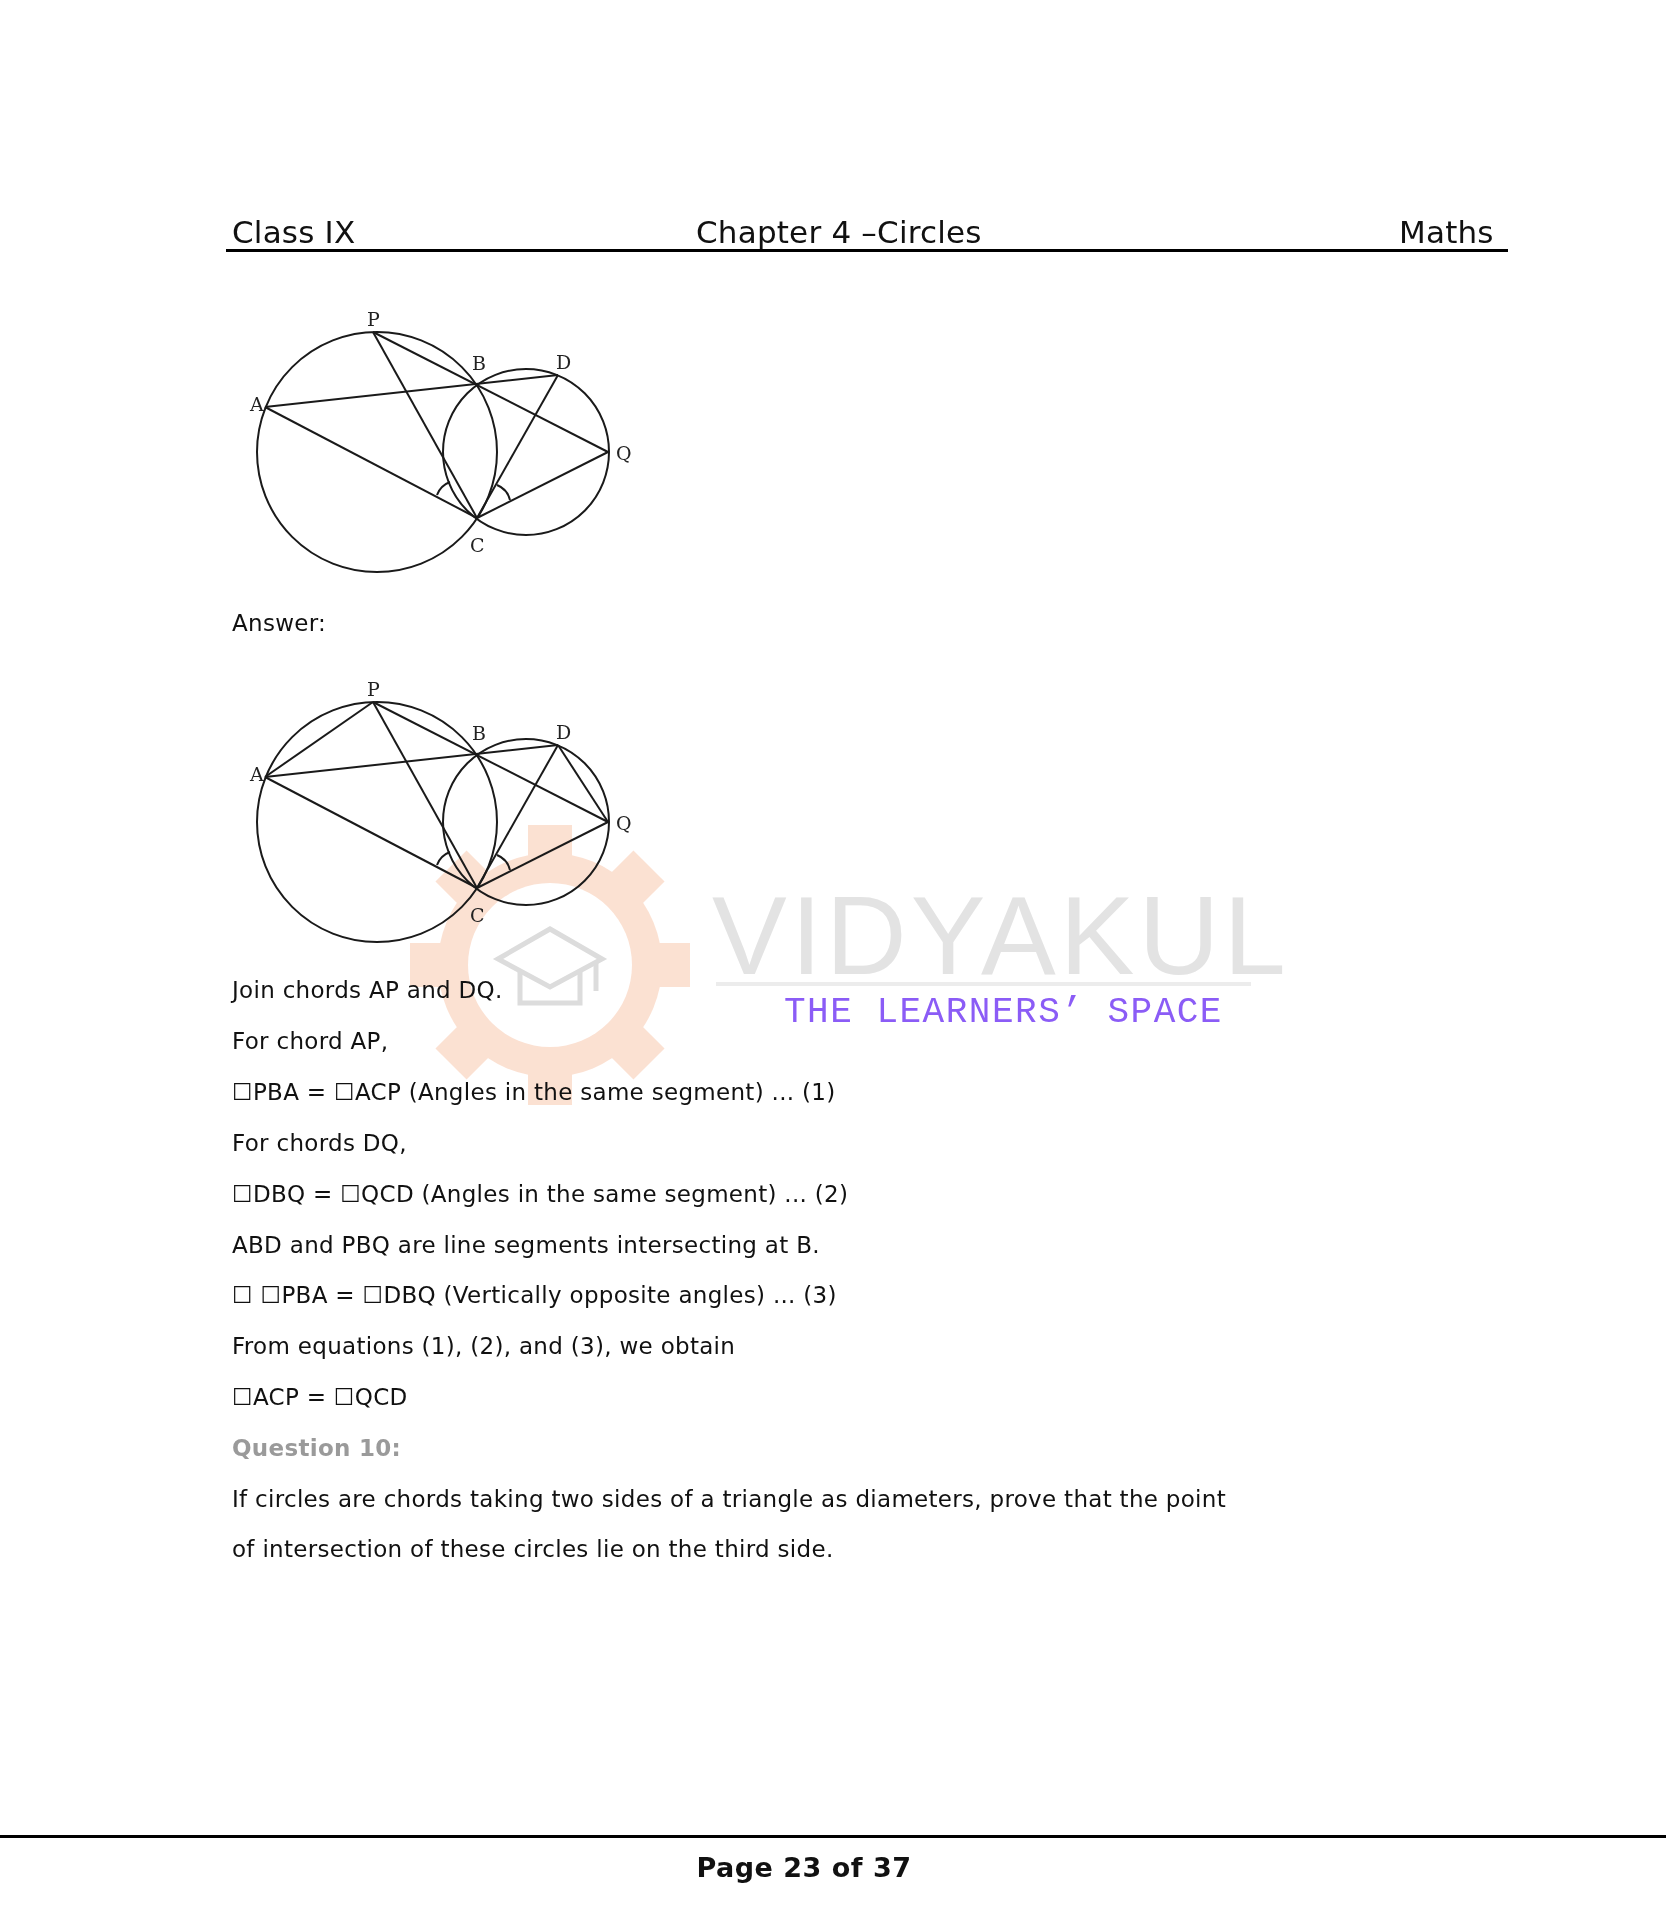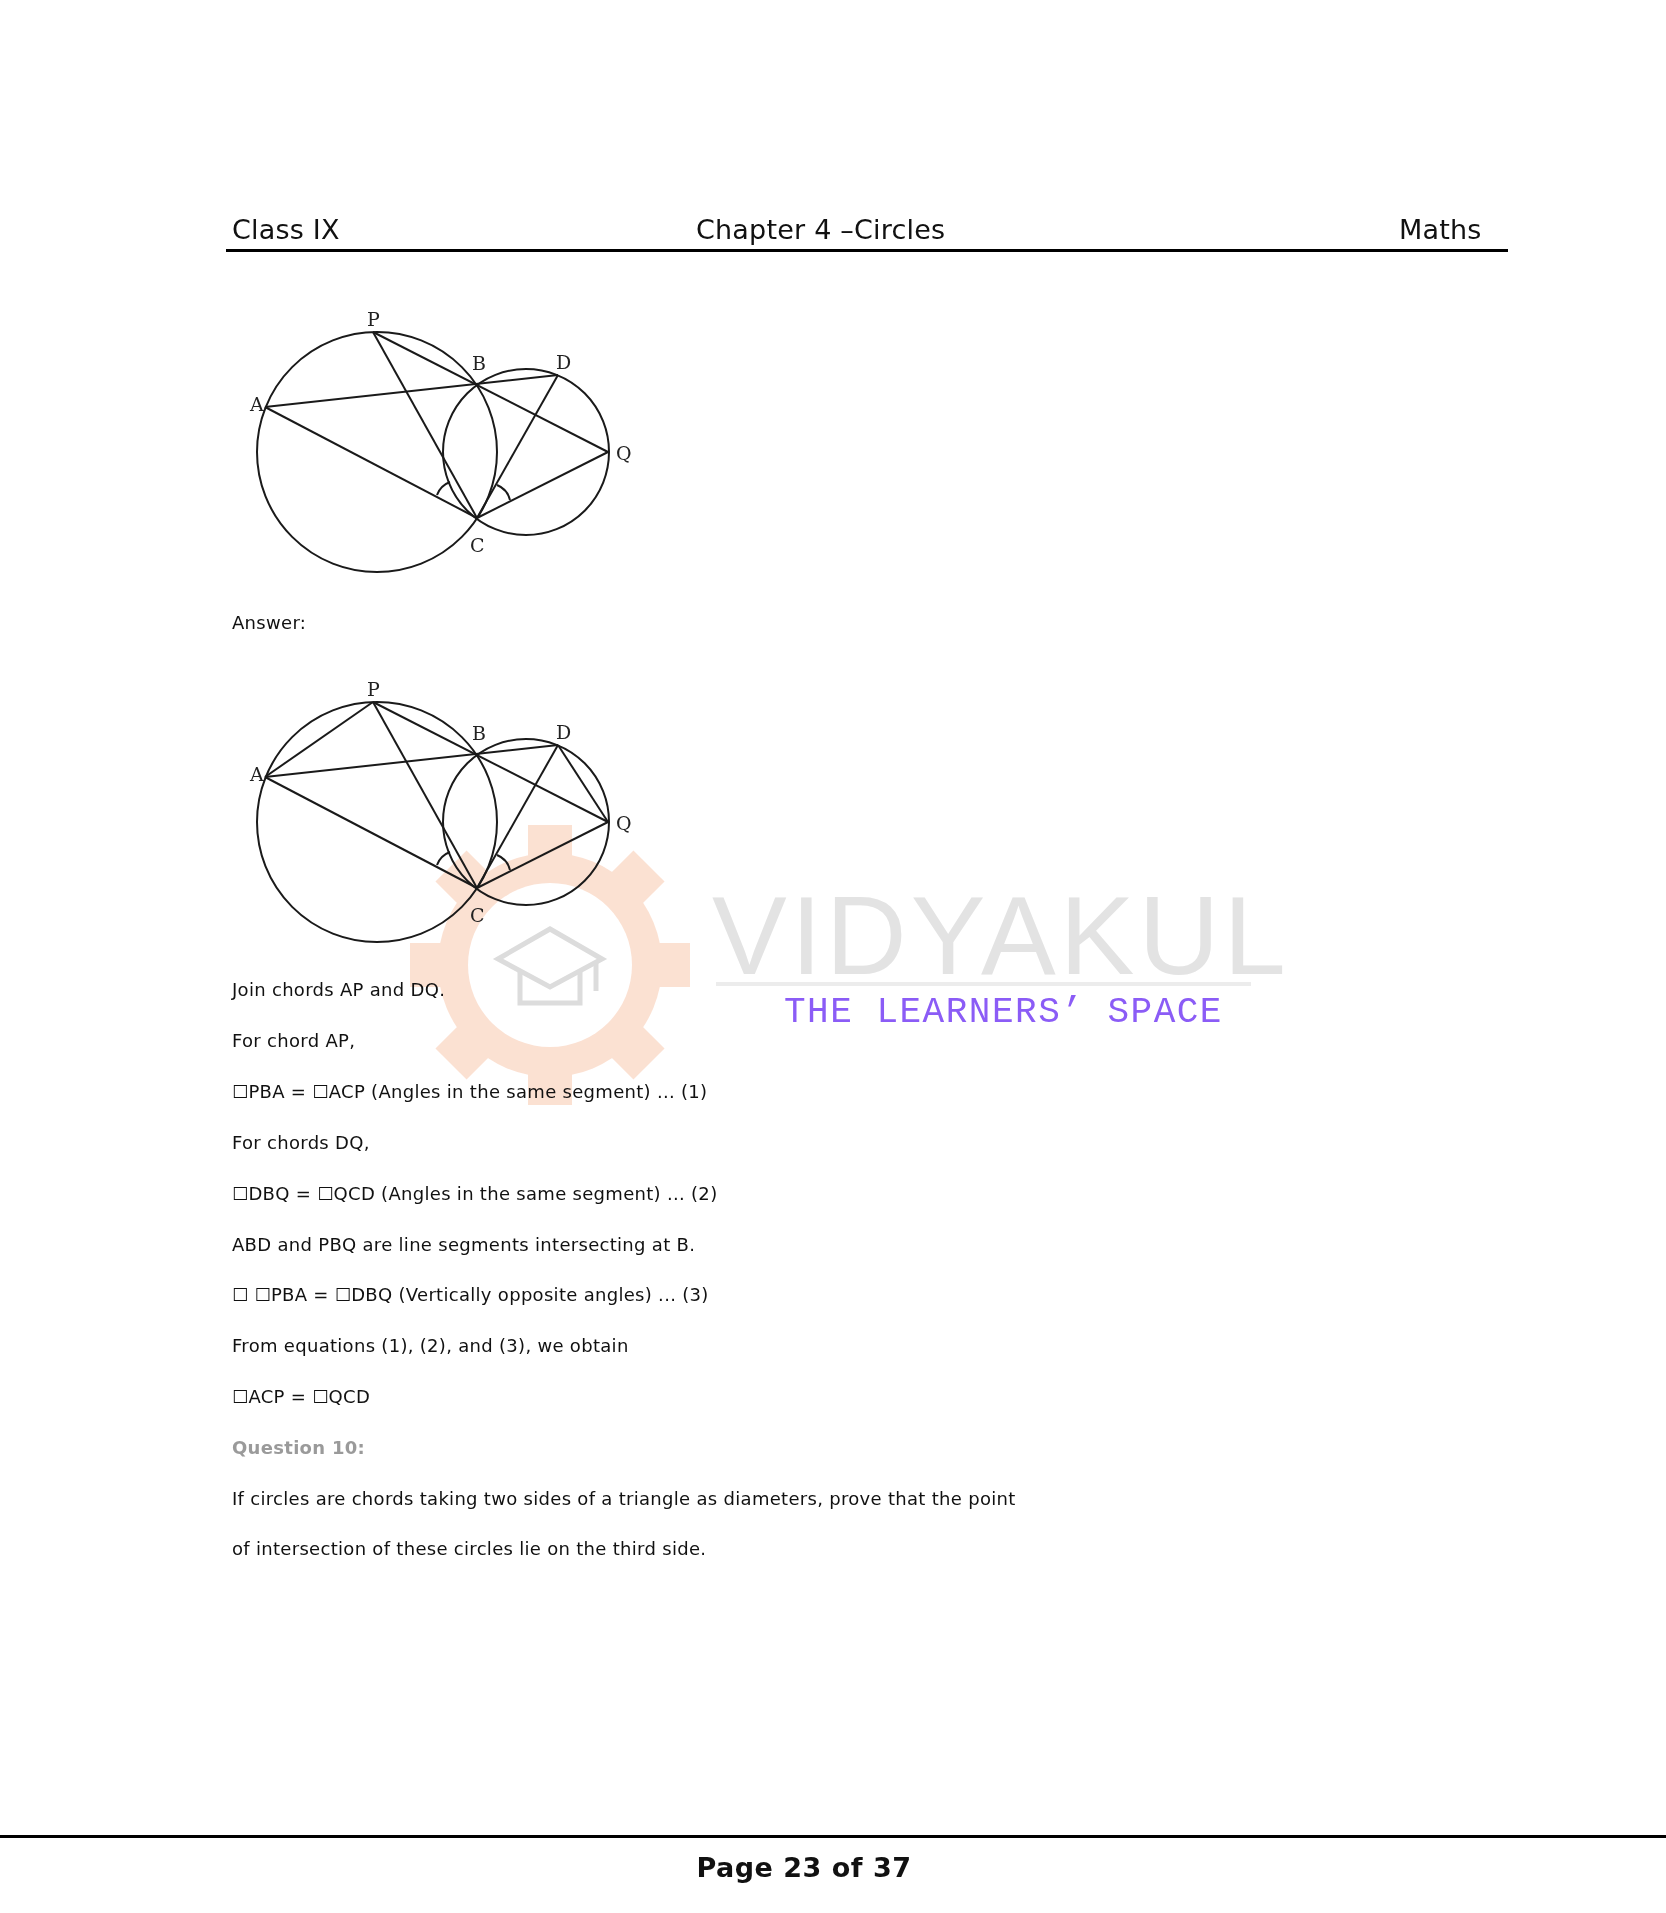--- a/index.html
+++ b/index.html
@@ -3,28 +3,28 @@
 <meta charset="utf-8">
 <style>
   html, body { margin: 0; padding: 0; }
   body {
     width: 1666px; height: 1913px; position: relative; overflow: hidden;
     background: #ffffff; color: #111111;
     font-family: "DejaVu Sans", sans-serif;
   }
   .abs { position: absolute; }
   .header-text {
-    position: absolute; top: 214px; font-size: 27px; color: #111;
+    position: absolute; top: 214px; font-size: 31px; color: #111;
     font-family: "DejaVu Sans", sans-serif; letter-spacing: 0.2px;
   }
   .header-rule { position: absolute; left: 226px; top: 249px; width: 1282px; height: 3px; background: #000; }
   .figure { position: absolute; left: 230px; width: 420px; height: 290px; }
   .figure svg { width: 420px; height: 290px; display: block; }
   .line {
-    position: absolute; left: 232px; font-size: 18px; color: #111;
+    position: absolute; left: 232px; font-size: 23px; color: #111;
     white-space: nowrap; line-height: 34px; letter-spacing: 0.3px;
   }
   .question { color: #9a9a9a; font-weight: bold; }
   .watermark { position: absolute; pointer-events: none; }
   .wm-title {
     position: absolute; left: 712px; top: 880px; font-size: 112px; color: #e3e3e3;
     font-family: "Liberation Sans", sans-serif; letter-spacing: 4px; line-height: 1;
   }
   .wm-rule { position: absolute; left: 716px; top: 982px; width: 535px; height: 4px; background: #ececec; }
   .wm-sub {

